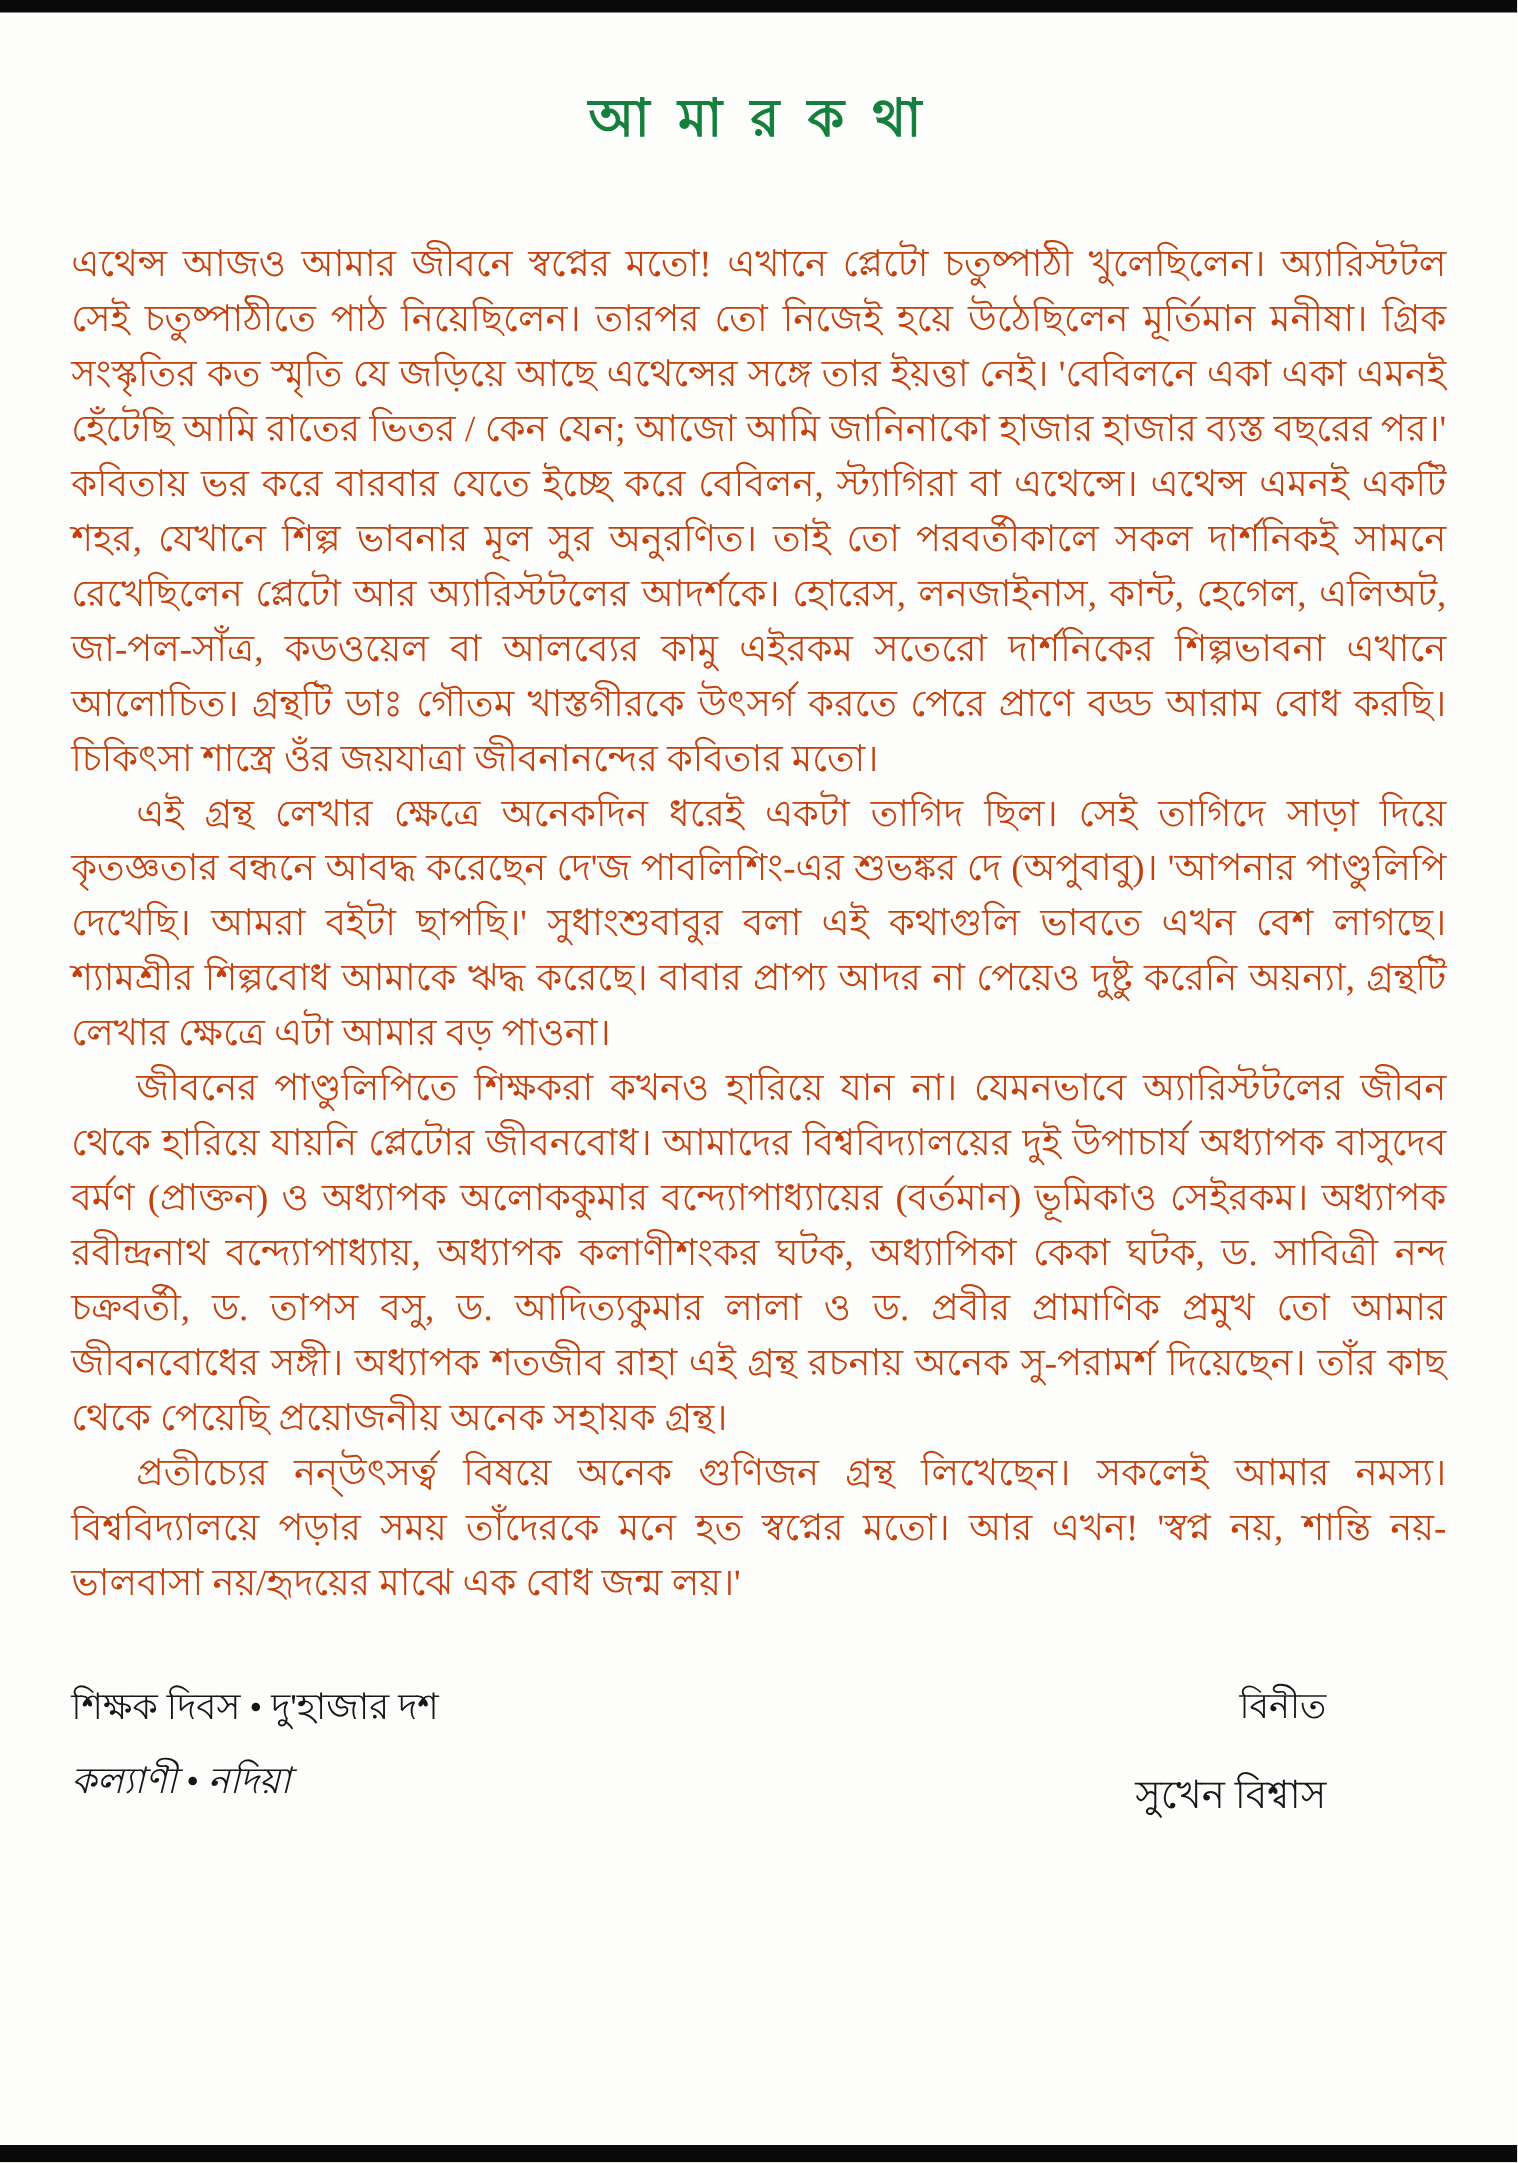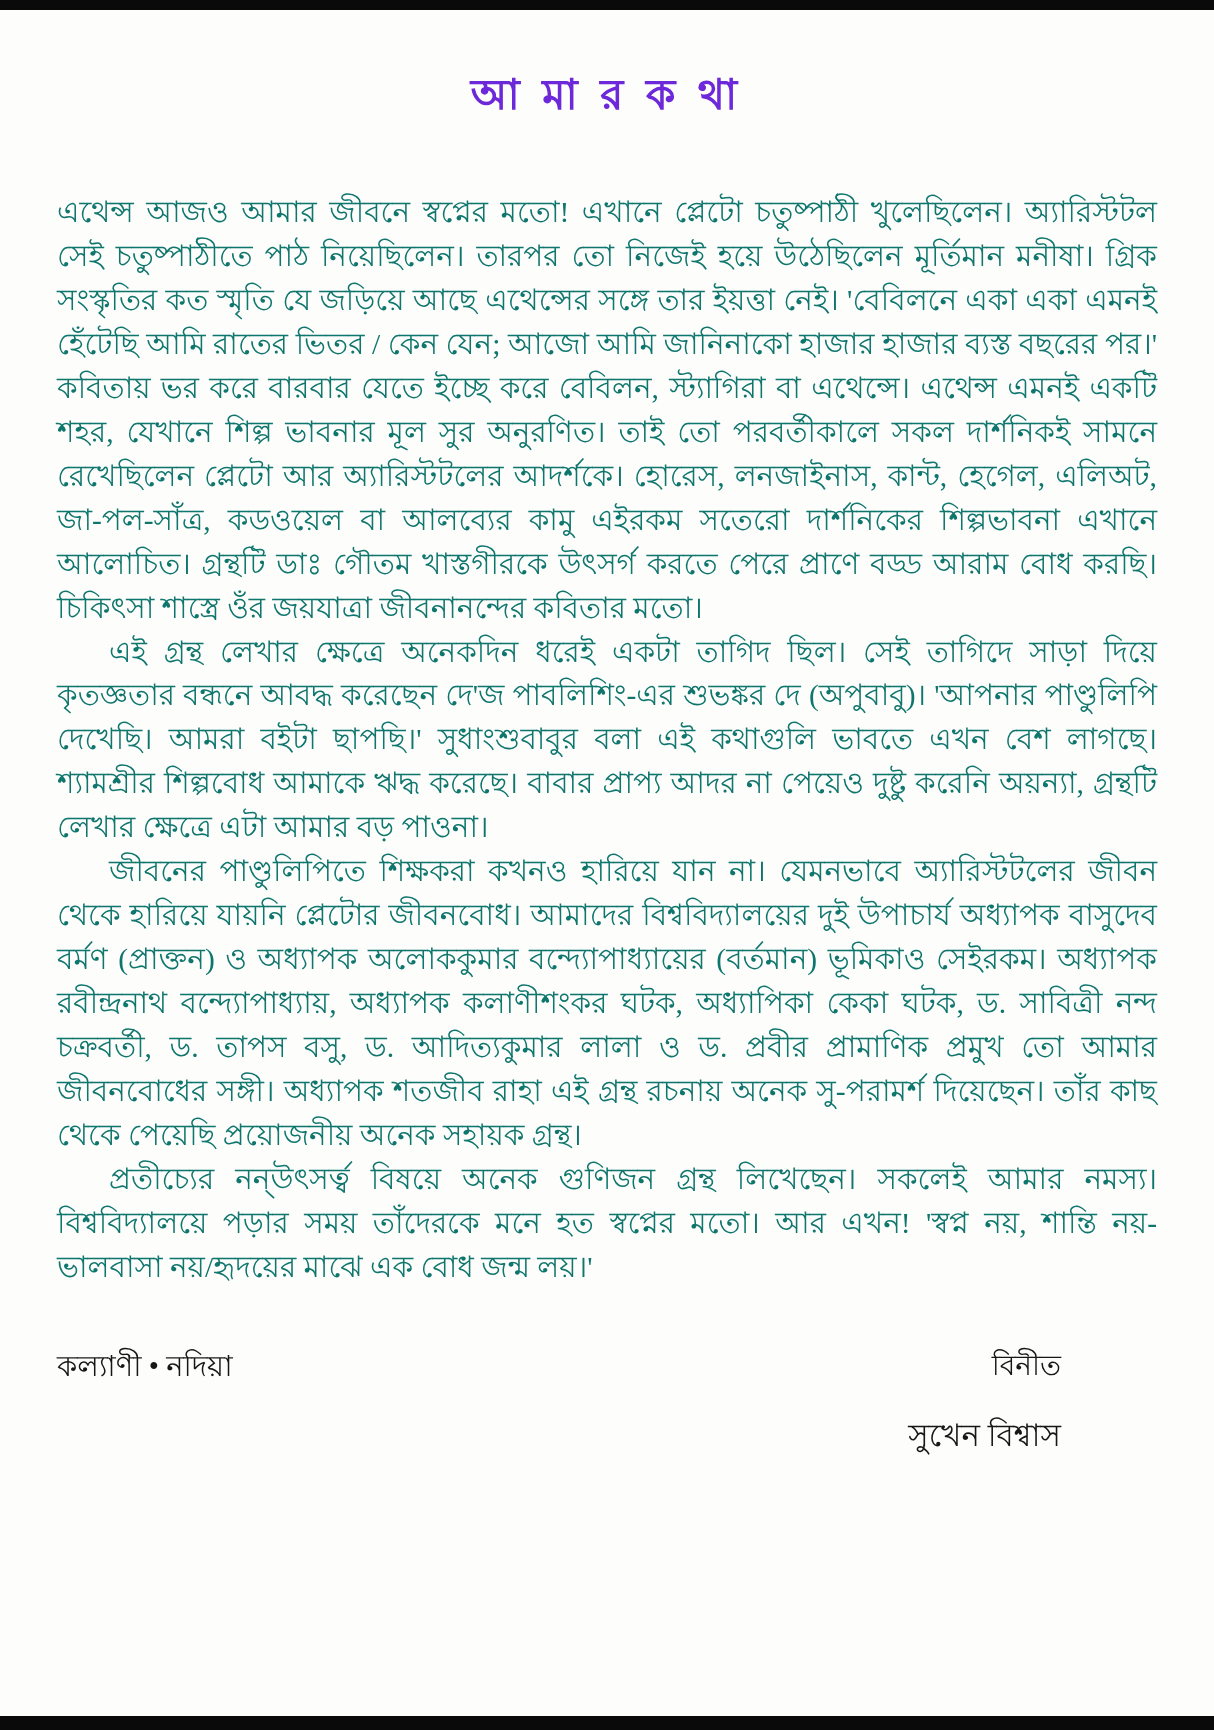--- a/index.html
+++ b/index.html
@@ -47,28 +47,28 @@
     top: 62px;
     left: 57px;
     right: 57px;
   }
   .doc-title {
     text-align: center;
     font-size: 42px;
     font-weight: 600;
     letter-spacing: 6px;
     margin: 0 0 58px 0;
-    color: #6d28d9;
+    color: #15803d;
   }
   .body-text p {
     margin: 0;
     font-size: 29.5px;
     line-height: 1.49;
     text-align: justify;
-    color: #0f766e;
+    color: #c2410c;
   }
   .body-text p + p {
     text-indent: 52px;
   }
   .footer {
     position: absolute;
     top: 1352px;
     left: 57px;
     right: 57px;
     display: flex;
@@ -109,20 +109,21 @@
     <div class="body-text">
       <p>এথেন্স আজও আমার জীবনে স্বপ্নের মতো! এখানে প্লেটো চতুষ্পাঠী খুলেছিলেন। অ্যারিস্টটল সেই চতুষ্পাঠীতে পাঠ নিয়েছিলেন। তারপর তো নিজেই হয়ে উঠেছিলেন মূর্তিমান মনীষা। গ্রিক সংস্কৃতির কত স্মৃতি যে জড়িয়ে আছে এথেন্সের সঙ্গে তার ইয়ত্তা নেই। 'বেবিলনে একা একা এমনই হেঁটেছি আমি রাতের ভিতর / কেন যেন; আজো আমি জানিনাকো হাজার হাজার ব্যস্ত বছরের পর।' কবিতায় ভর করে বারবার যেতে ইচ্ছে করে বেবিলন, স্ট্যাগিরা বা এথেন্সে। এথেন্স এমনই একটি শহর, যেখানে শিল্প ভাবনার মূল সুর অনুরণিত। তাই তো পরবর্তীকালে সকল দার্শনিকই সামনে রেখেছিলেন প্লেটো আর অ্যারিস্টটলের আদর্শকে। হোরেস, লনজাইনাস, কান্ট, হেগেল, এলিঅট, জা-পল-সাঁত্র, কডওয়েল বা আলব্যের কামু এইরকম সতেরো দার্শনিকের শিল্পভাবনা এখানে আলোচিত। গ্রন্থটি ডাঃ গৌতম খাস্তগীরকে উৎসর্গ করতে পেরে প্রাণে বড্ড আরাম বোধ করছি। চিকিৎসা শাস্ত্রে ওঁর জয়যাত্রা জীবনানন্দের কবিতার মতো।</p>
       <p>এই গ্রন্থ লেখার ক্ষেত্রে অনেকদিন ধরেই একটা তাগিদ ছিল। সেই তাগিদে সাড়া দিয়ে কৃতজ্ঞতার বন্ধনে আবদ্ধ করেছেন দে'জ পাবলিশিং-এর শুভঙ্কর দে (অপুবাবু)। 'আপনার পাণ্ডুলিপি দেখেছি। আমরা বইটা ছাপছি।' সুধাংশুবাবুর বলা এই কথাগুলি ভাবতে এখন বেশ লাগছে। শ্যামশ্রীর শিল্পবোধ আমাকে ঋদ্ধ করেছে। বাবার প্রাপ্য আদর না পেয়েও দুষ্টু করেনি অয়ন্যা, গ্রন্থটি লেখার ক্ষেত্রে এটা আমার বড় পাওনা।</p>
       <p>জীবনের পাণ্ডুলিপিতে শিক্ষকরা কখনও হারিয়ে যান না। যেমনভাবে অ্যারিস্টটলের জীবন থেকে হারিয়ে যায়নি প্লেটোর জীবনবোধ। আমাদের বিশ্ববিদ্যালয়ের দুই উপাচার্য অধ্যাপক বাসুদেব বর্মণ (প্রাক্তন) ও অধ্যাপক অলোককুমার বন্দ্যোপাধ্যায়ের (বর্তমান) ভূমিকাও সেইরকম। অধ্যাপক রবীন্দ্রনাথ বন্দ্যোপাধ্যায়, অধ্যাপক কলাণীশংকর ঘটক, অধ্যাপিকা কেকা ঘটক, ড. সাবিত্রী নন্দ চক্রবর্তী, ড. তাপস বসু, ড. আদিত্যকুমার লালা ও ড. প্রবীর প্রামাণিক প্রমুখ তো আমার জীবনবোধের সঙ্গী। অধ্যাপক শতজীব রাহা এই গ্রন্থ রচনায় অনেক সু-পরামর্শ দিয়েছেন। তাঁর কাছ থেকে পেয়েছি প্রয়োজনীয় অনেক সহায়ক গ্রন্থ।</p>
       <p>প্রতীচ্যের নন্উৎসর্ত্ব বিষয়ে অনেক গুণিজন গ্রন্থ লিখেছেন। সকলেই আমার নমস্য। বিশ্ববিদ্যালয়ে পড়ার সময় তাঁদেরকে মনে হত স্বপ্নের মতো। আর এখন! 'স্বপ্ন নয়, শান্তি নয়-ভালবাসা নয়/হৃদয়ের মাঝে এক বোধ জন্ম লয়।'</p>
     </div>
   </div>
 
   <div class="footer">
     <div class="footer-left">
+      <div>শিক্ষক দিবস • দু'হাজার দশ</div>
       <div>কল্যাণী • নদিয়া</div>
     </div>
     <div class="footer-right">
       <div class="signoff">বিনীত</div>
       <div class="author">সুখেন বিশ্বাস</div>
     </div>
   </div>
 
   <div class="scan-edge-bottom"></div>
 

